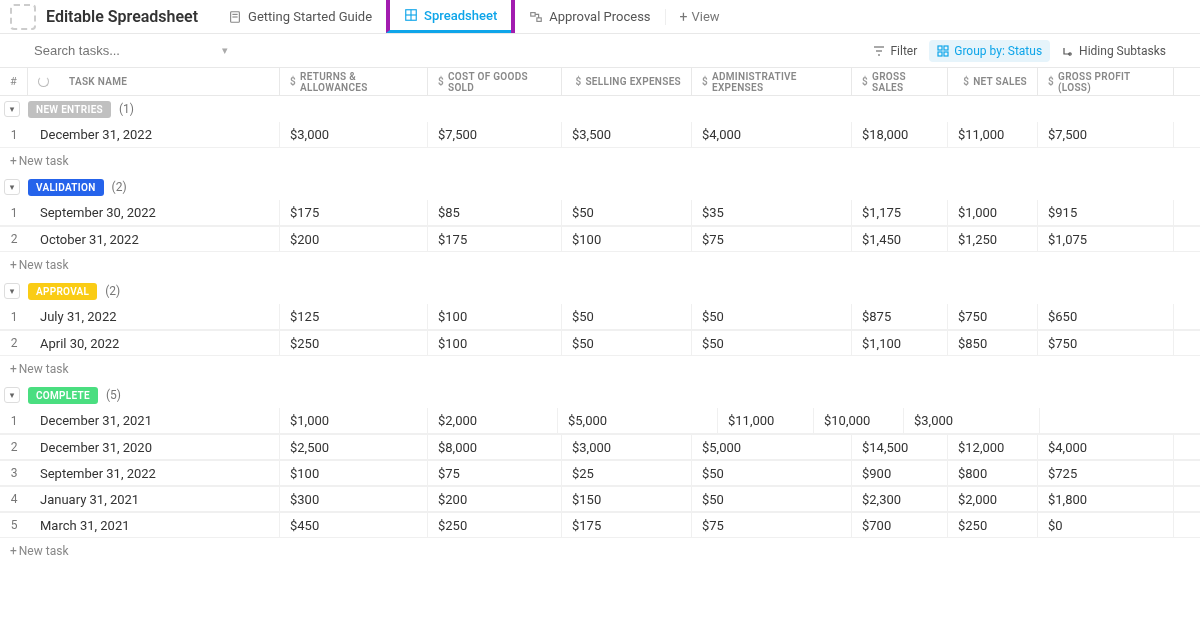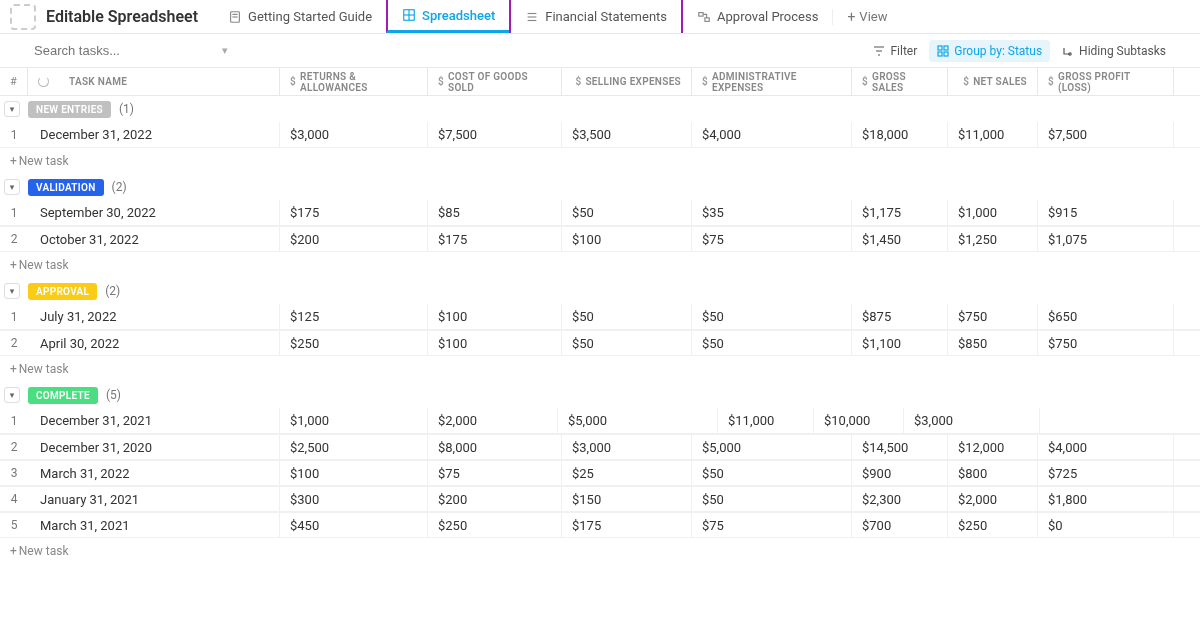--- a/index.html
+++ b/index.html
@@ -2,21 +2,21 @@
 <html><head>
 <meta charset="utf-8">
 <style>
 * { box-sizing: border-box; margin: 0; padding: 0; }
 body { font-family: -apple-system, BlinkMacSystemFont, "Segoe UI", Roboto, sans-serif; font-size: 13px; color: #333; background: #fff; }
 
 .header { display: flex; align-items: center; height: 34px; border-bottom: 1px solid #e8e8e8; padding: 0 10px; }
 .app-icon { width: 26px; height: 26px; border: 2px dashed #ccc; border-radius: 4px; margin-right: 10px; }
 .app-title { font-size: 16px; font-weight: 600; color: #333; margin-right: 16px; }
 .tabs { display: flex; align-items: center; height: 100%; }
-.tab { display: flex; align-items: center; gap: 6px; padding: 0 14px; height: 100%; color: #555; cursor: pointer; border-left: 2px solid #a21caf; }
+.tab { display: flex; align-items: center; gap: 6px; padding: 0 14px; height: 100%; color: #555; cursor: pointer; border-left: 4px solid #a21caf; }
 .tab.first { border-left: none; }
 .tab.active { color: #0ea5e9; border-bottom: 3px solid #0ea5e9; font-weight: 500; }
 .tab .ticon { width: 14px; height: 14px; opacity: 0.7; }
 .tab.active .ticon { opacity: 1; }
 .view-btn { display: flex; align-items: center; gap: 4px; padding: 0 14px; color: #777; cursor: pointer; border-left: 1px solid #eee; }
 .plus { font-size: 14px; }
 
 .toolbar { display: flex; align-items: center; height: 34px; padding: 0 26px; border-bottom: 1px solid #e8e8e8; }
 .search-wrap { display: flex; align-items: center; gap: 8px; width: 200px; }
 .search-icon { width: 14px; height: 14px; color: #888; }
@@ -71,28 +71,20 @@
     <div class="tab active">
       <svg class="ticon" viewBox="0 0 16 16" fill="none" stroke="#0ea5e9" stroke-width="1.3">
           <rect x="2" y="2" width="12" height="12"></rect>
           <line x1="2" y1="8" x2="14" y2="8"></line>
           <line x1="8" y1="2" x2="8" y2="14"></line>
         </svg>
       <span>Spreadsheet</span>
     </div>
     <div class="tab">
       <svg class="ticon" viewBox="0 0 16 16" fill="none" stroke="currentColor" stroke-width="1.3">
-          <line x1="3" y1="4" x2="13" y2="4"></line>
-          <line x1="3" y1="8" x2="13" y2="8"></line>
-          <line x1="3" y1="12" x2="13" y2="12"></line>
-        </svg>
-      <span>Financial Statements</span>
-    </div>
-    <div class="tab">
-      <svg class="ticon" viewBox="0 0 16 16" fill="none" stroke="currentColor" stroke-width="1.3">
           <rect x="2" y="3" width="5" height="4"></rect>
           <rect x="9" y="9" width="5" height="4"></rect>
           <path d="M7 5 L11 5 L11 9"></path>
         </svg>
       <span>Approval Process</span>
     </div>
     <div class="view-btn">
       <span class="plus">+</span>
       <span>View</span>
     </div>
@@ -281,21 +273,21 @@
       <div class="cell-money c1">$2,500</div>
       <div class="cell-money c2">$8,000</div>
       <div class="cell-money c3">$3,000</div>
       <div class="cell-money c4">$5,000</div>
       <div class="cell-money c5">$14,500</div>
       <div class="cell-money c6">$12,000</div>
       <div class="cell-money c7">$4,000</div>
     </div>
       <div class="row">
       <div class="cell-num">3</div>
-      <div class="cell-task">March 31, 2022</div>
+      <div class="cell-task">September 31, 2022</div>
       <div class="cell-money c1">$100</div>
       <div class="cell-money c2">$75</div>
       <div class="cell-money c3">$25</div>
       <div class="cell-money c4">$50</div>
       <div class="cell-money c5">$900</div>
       <div class="cell-money c6">$800</div>
       <div class="cell-money c7">$725</div>
     </div>
       <div class="row">
       <div class="cell-num">4</div>

